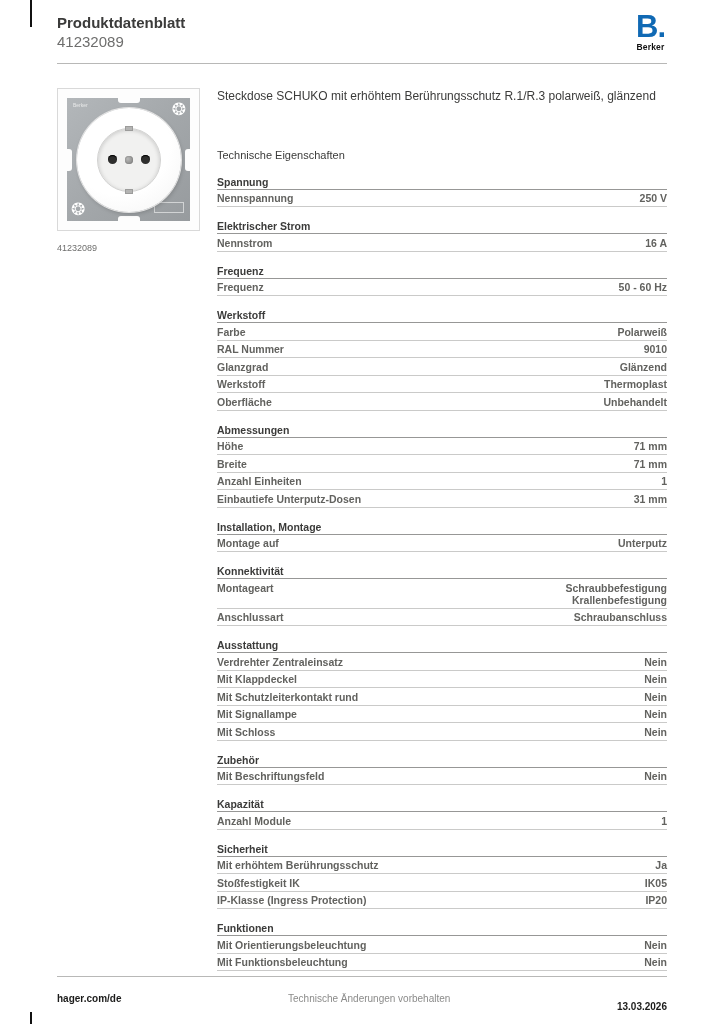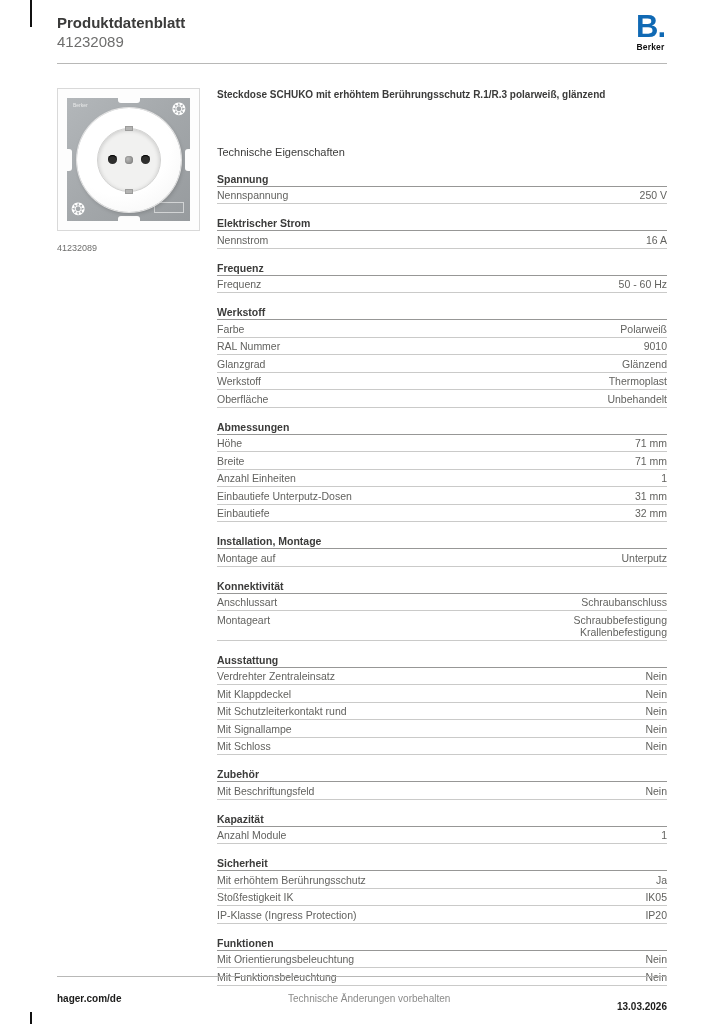--- a/index.html
+++ b/index.html
@@ -52,28 +52,28 @@
   .hole { position:absolute; top:50%; width:9px; height:9px; margin-top:-4.5px; border-radius:50%; background:#2e2e2d; box-shadow:inset 0 1px 1px #000; }
   .hole.left  { left:10px; }
   .hole.right { right:10px; }
   .screw { position:absolute; left:50%; top:50%; width:8px; height:8px; margin:-4px 0 0 -4px; border-radius:50%;
            background:radial-gradient(circle at 35% 35%, #b9b9b8, #7c7c7b); box-shadow:inset 0 0 1px #555; }
   .contact { position:absolute; left:50%; width:8px; height:5px; margin-left:-4px; background:#b4b4b3; border:1px solid #9c9c9b; }
   .contact.t { top:-3px; } .contact.b { bottom:-3px; }
   .photo-caption { font-size:9px; color:#6e6e6d; margin-top:12px; }
 
   
-  .product-title { font-size:10px; font-weight:bold; color:#3b3b3a; line-height:1.35; }
+  .product-title { font-size:12px; font-weight:normal; color:#3b3b3a; line-height:1.35; }
   .tech-heading { font-size:11px; font-weight:normal; color:#3b3b3a; margin-top:44px; }
 
   .sections { margin-top:15px; }
   .section { margin-bottom:13px; }
   .section-title { font-size:10.5px; font-weight:bold; color:#3b3b3a; padding-bottom:1px; border-bottom:1px solid #979796; }
   .row { display:flex; justify-content:space-between; align-items:flex-start;
-         font-size:10.5px; color:#62625f; padding:2.5px 0 2px 0; border-bottom:1px solid #cacac9; }
+         font-size:10.5px; color:#62625f; padding:2.5px 0 2px 0; border-bottom:1px solid #cacac9;font-weight:bold; }
   .row-label { text-align:left; }
   .row-value { text-align:right; white-space:pre-line; }
 
   
   .footer { position:absolute; left:57px; right:57px; bottom:12px; border-top:1px solid #b8b8b7; padding-top:8px;
             display:flex; justify-content:space-between; align-items:center; }
   .footer-left  { font-size:10px; font-weight:bold; color:#1c1c1b; }
   .footer-center{ font-size:10px; color:#8b8b8a; }
   .footer-right { font-size:10px; font-weight:bold; color:#1c1c1b;margin-top:16px; }
 </style>
@@ -183,42 +183,38 @@
               <span class="row-value">71 mm</span>
             </div>
             <div class="row">
               <span class="row-label">Anzahl Einheiten</span>
               <span class="row-value">1</span>
             </div>
             <div class="row">
               <span class="row-label">Einbautiefe Unterputz-Dosen</span>
               <span class="row-value">31 mm</span>
             </div>
-            <div class="row">
-              <span class="row-label">Einbautiefe</span>
-              <span class="row-value">32 mm</span>
-            </div>
           </section>
           <section class="section">
             <h3 class="section-title">Installation, Montage</h3>
             <div class="row">
               <span class="row-label">Montage auf</span>
               <span class="row-value">Unterputz</span>
             </div>
           </section>
           <section class="section">
             <h3 class="section-title">Konnektivität</h3>
-            <div class="row">
-              <span class="row-label">Anschlussart</span>
-              <span class="row-value">Schraubanschluss</span>
-            </div>
             <div class="row">
               <span class="row-label">Montageart</span>
               <span class="row-value">Schraubbefestigung
 Krallenbefestigung</span>
+            </div>
+            <div class="row">
+              <span class="row-label">Anschlussart</span>
+              <span class="row-value">Schraubanschluss</span>
             </div>
           </section>
           <section class="section">
             <h3 class="section-title">Ausstattung</h3>
             <div class="row">
               <span class="row-label">Verdrehter Zentraleinsatz</span>
               <span class="row-value">Nein</span>
             </div>
             <div class="row">
               <span class="row-label">Mit Klappdeckel</span>

